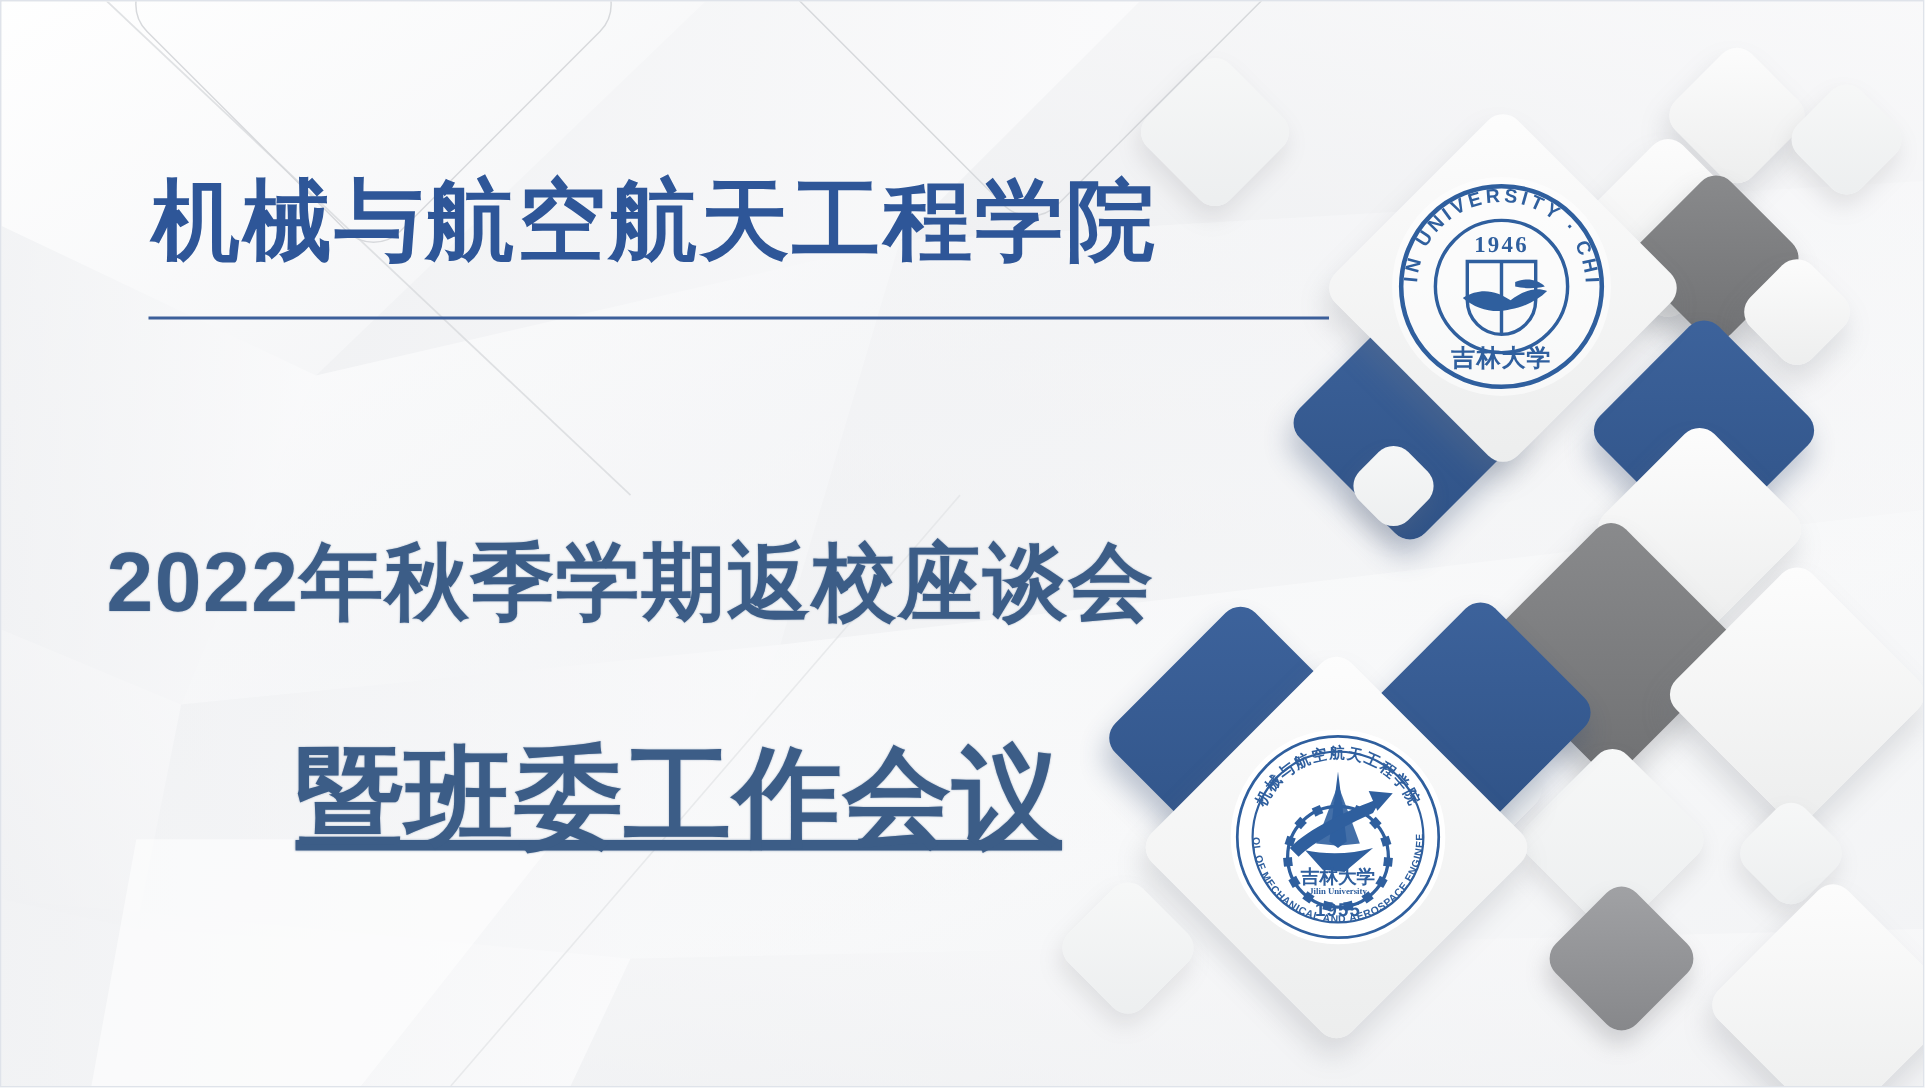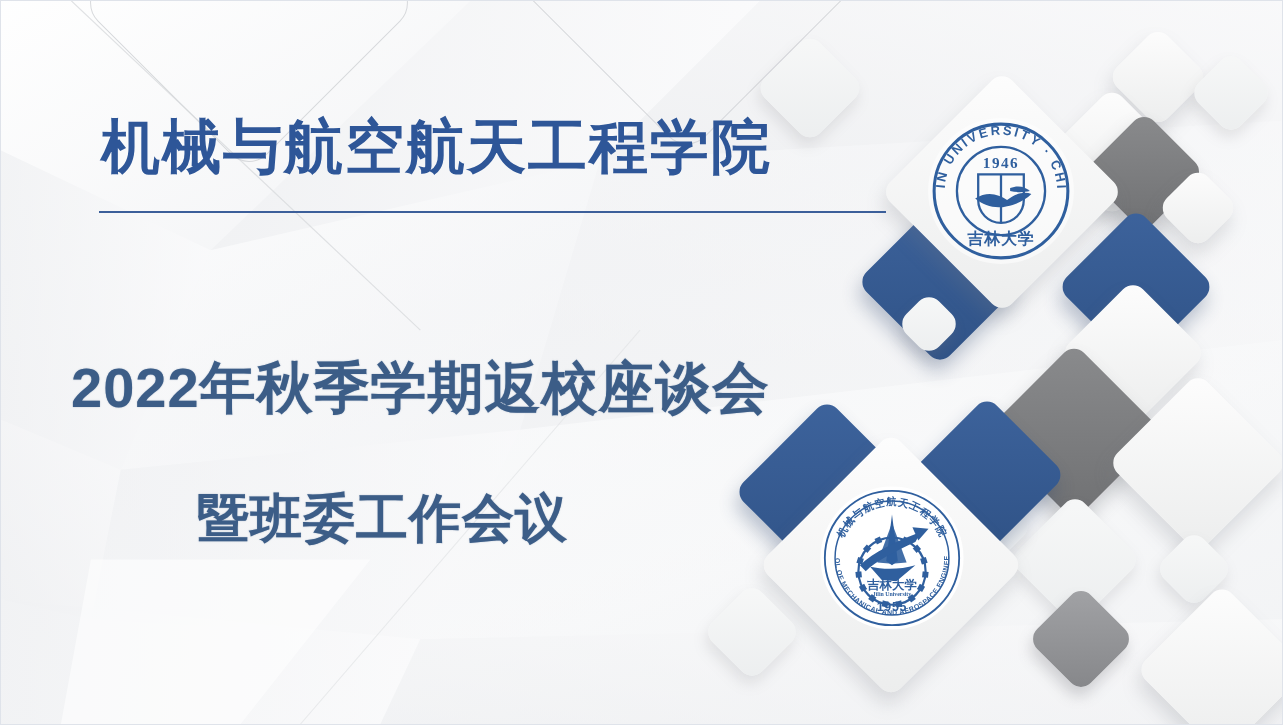--- a/index.html
+++ b/index.html
@@ -108,26 +108,27 @@
     color: #3c5d87;
     letter-spacing: 1px;
     white-space: nowrap;
     text-shadow: 0 0 1.2px rgba(60,93,135,0.55);
     margin-top: 14px;
   }
   .subtitle-2 {
     position: absolute;
     left: 196px;
     top: 483px;
-    font-size: 52px;
+    font-size: 72px;
     font-weight: bold;
     color: #3c5d87;
     letter-spacing: 1px;
     white-space: nowrap;
     text-shadow: 0 0 1.2px rgba(60,93,135,0.55);
+    text-decoration: underline;
   }
 
   
   .emblem {
     position: absolute;
   }
   .emblem svg { display: block; }
 </style>
 </head>
 <body>

